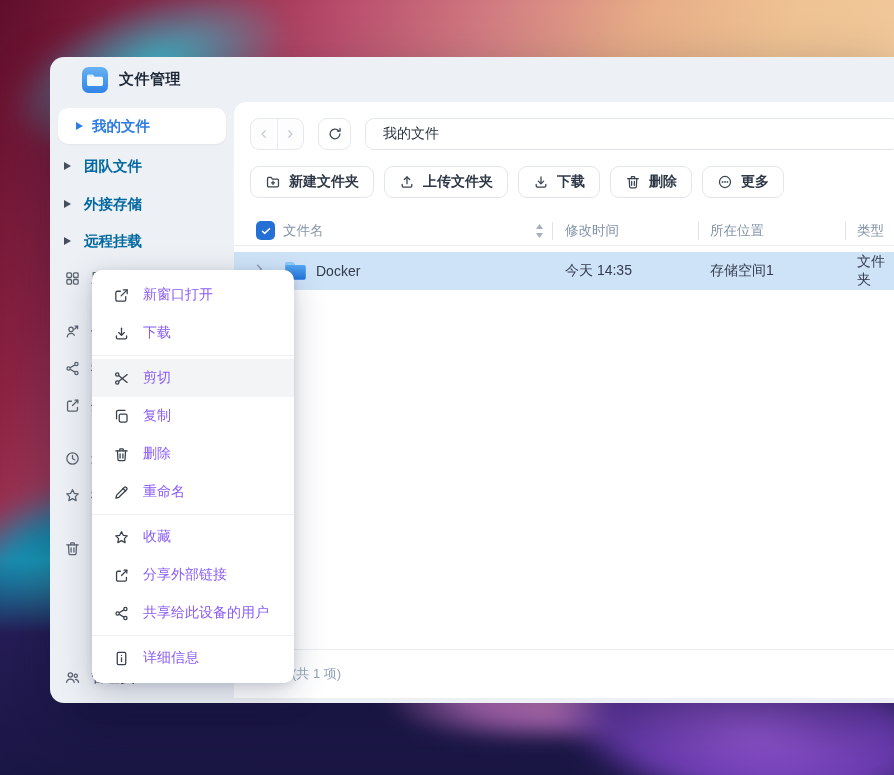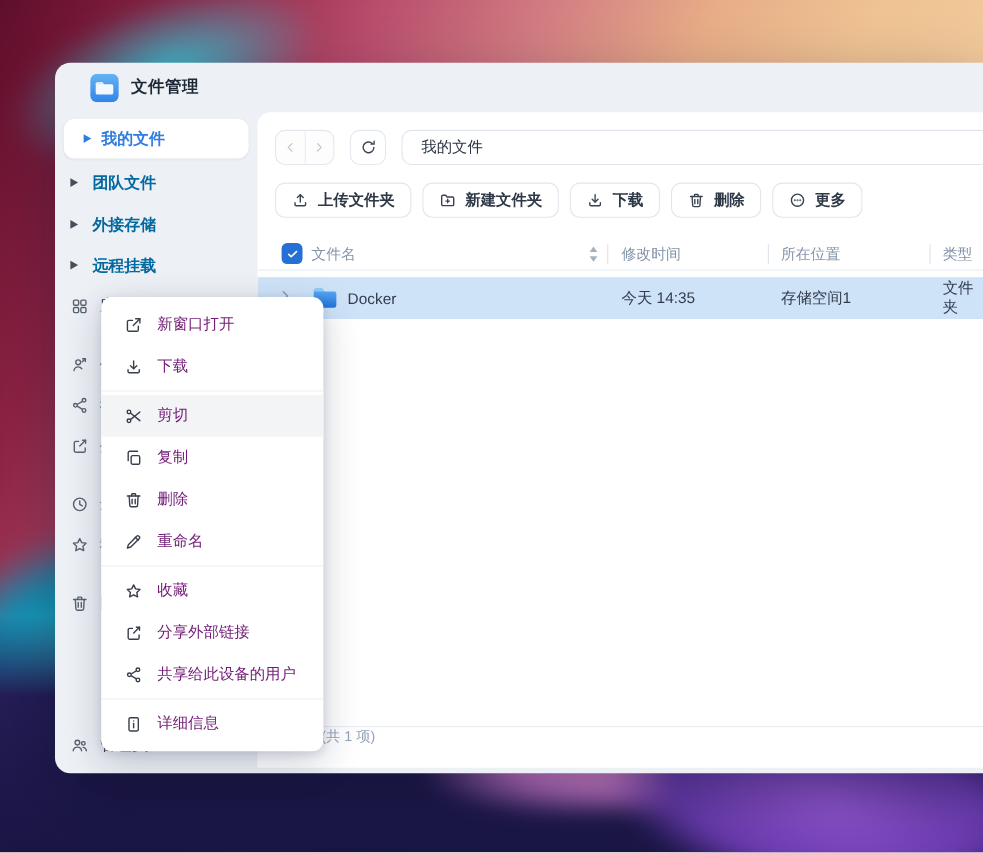--- a/index.html
+++ b/index.html
@@ -85,30 +85,30 @@
     background:#2570d4; display:flex; align-items:center; justify-content:center; }
   .sortic { position:absolute; left:301px; top:7px; }
 
   .frow { position:absolute; left:0; top:150px; right:0; height:38px; background:#cfe3f8;
     display:block; }
   .frow .cell { position:absolute; top:0; height:38px; display:flex; align-items:center;
     font-size:14px; color:#323c4c; }
   .rowchev { position:absolute; left:18px; top:10px; color:#8b97a8; }
   .rowfolder { position:absolute; left:50px; top:9px; }
 
-  .statusbar { position:absolute; left:0; right:0; bottom:0; height:38px; border-top:1px solid #e9edf2;
-    display:flex; }
+  .statusbar { position:absolute; left:0; right:0; bottom:0; height:49px; border-top:1px solid #e9edf2;
+    display:flex; align-items:center; }
   .statusbar .txt { margin-left:58px; font-size:13px; color:#94a2b8; }
 
   
   .menu { position:absolute; left:92px; top:270px; width:202px; background:#fff; border-radius:10px;
     box-shadow:0 10px 34px rgba(25,35,70,.22), 0 2px 8px rgba(25,35,70,.12);
     padding:6px 0; z-index:50; }
   .mi { height:38px; display:flex; align-items:center; padding:0 14px 0 21px; gap:13px;
-    font-size:14px; color:#701a75; cursor:default; }
+    font-size:14px; color:#8b5cf6; cursor:default; }
   .mi .ic { width:17px; height:17px; color:#383f4a; flex:none; }
   .mi .mlbl { flex:1; white-space:nowrap; }
   .mi.hover { background:#f2f4f6; }
   .mi .sub { color:#555d68; }
   .msep { height:1px; background:#eceff3; margin:3px 0; }
 
   svg { display:block; }
 </style>
 </head>
 <body>
@@ -280,35 +280,35 @@
       </div>
       <div class="pathfield">
         <span>我的文件</span>
       </div>
     </div>
 
     <div class="btnrow">
       <div class="tbtn">
         <span class="ic">
             <svg viewBox="0 0 24 24" fill="none" stroke="currentColor" stroke-width="1.9" stroke-linecap="round" stroke-linejoin="round">
+              <path d="M3.8 6.8A1.6 1.6 0 0 1 5.4 5.2h3.8l2 2.4h7.4a1.6 1.6 0 0 1 1.6 1.6v8.6a1.6 1.6 0 0 1-1.6 1.6H5.4a1.6 1.6 0 0 1-1.6-1.6z"></path>
+              <path d="M12 10.8v4.8M9.6 13.2h4.8"></path>
+            </svg>
+          </span>
+        <span>新建文件夹</span>
+      </div>
+      <div class="tbtn">
+        <span class="ic">
+            <svg viewBox="0 0 24 24" fill="none" stroke="currentColor" stroke-width="1.9" stroke-linecap="round" stroke-linejoin="round">
               <path d="M12 14.5V4.5"></path>
               <path d="M8 8.3l4-3.8 4 3.8"></path>
               <path d="M4.8 15.5V18a1.6 1.6 0 0 0 1.6 1.6h11.2a1.6 1.6 0 0 0 1.6-1.6v-2.5"></path>
             </svg>
           </span>
         <span>上传文件夹</span>
-      </div>
-      <div class="tbtn">
-        <span class="ic">
-            <svg viewBox="0 0 24 24" fill="none" stroke="currentColor" stroke-width="1.9" stroke-linecap="round" stroke-linejoin="round">
-              <path d="M3.8 6.8A1.6 1.6 0 0 1 5.4 5.2h3.8l2 2.4h7.4a1.6 1.6 0 0 1 1.6 1.6v8.6a1.6 1.6 0 0 1-1.6 1.6H5.4a1.6 1.6 0 0 1-1.6-1.6z"></path>
-              <path d="M12 10.8v4.8M9.6 13.2h4.8"></path>
-            </svg>
-          </span>
-        <span>新建文件夹</span>
       </div>
       <div class="tbtn">
         <span class="ic">
             <svg viewBox="0 0 24 24" fill="none" stroke="currentColor" stroke-width="1.9" stroke-linecap="round" stroke-linejoin="round">
               <path d="M12 4.5v10"></path>
               <path d="M8 10.7l4 3.8 4-3.8"></path>
               <path d="M4.8 15.5V18a1.6 1.6 0 0 0 1.6 1.6h11.2a1.6 1.6 0 0 0 1.6-1.6v-2.5"></path>
             </svg>
           </span>
         <span>下载</span>

